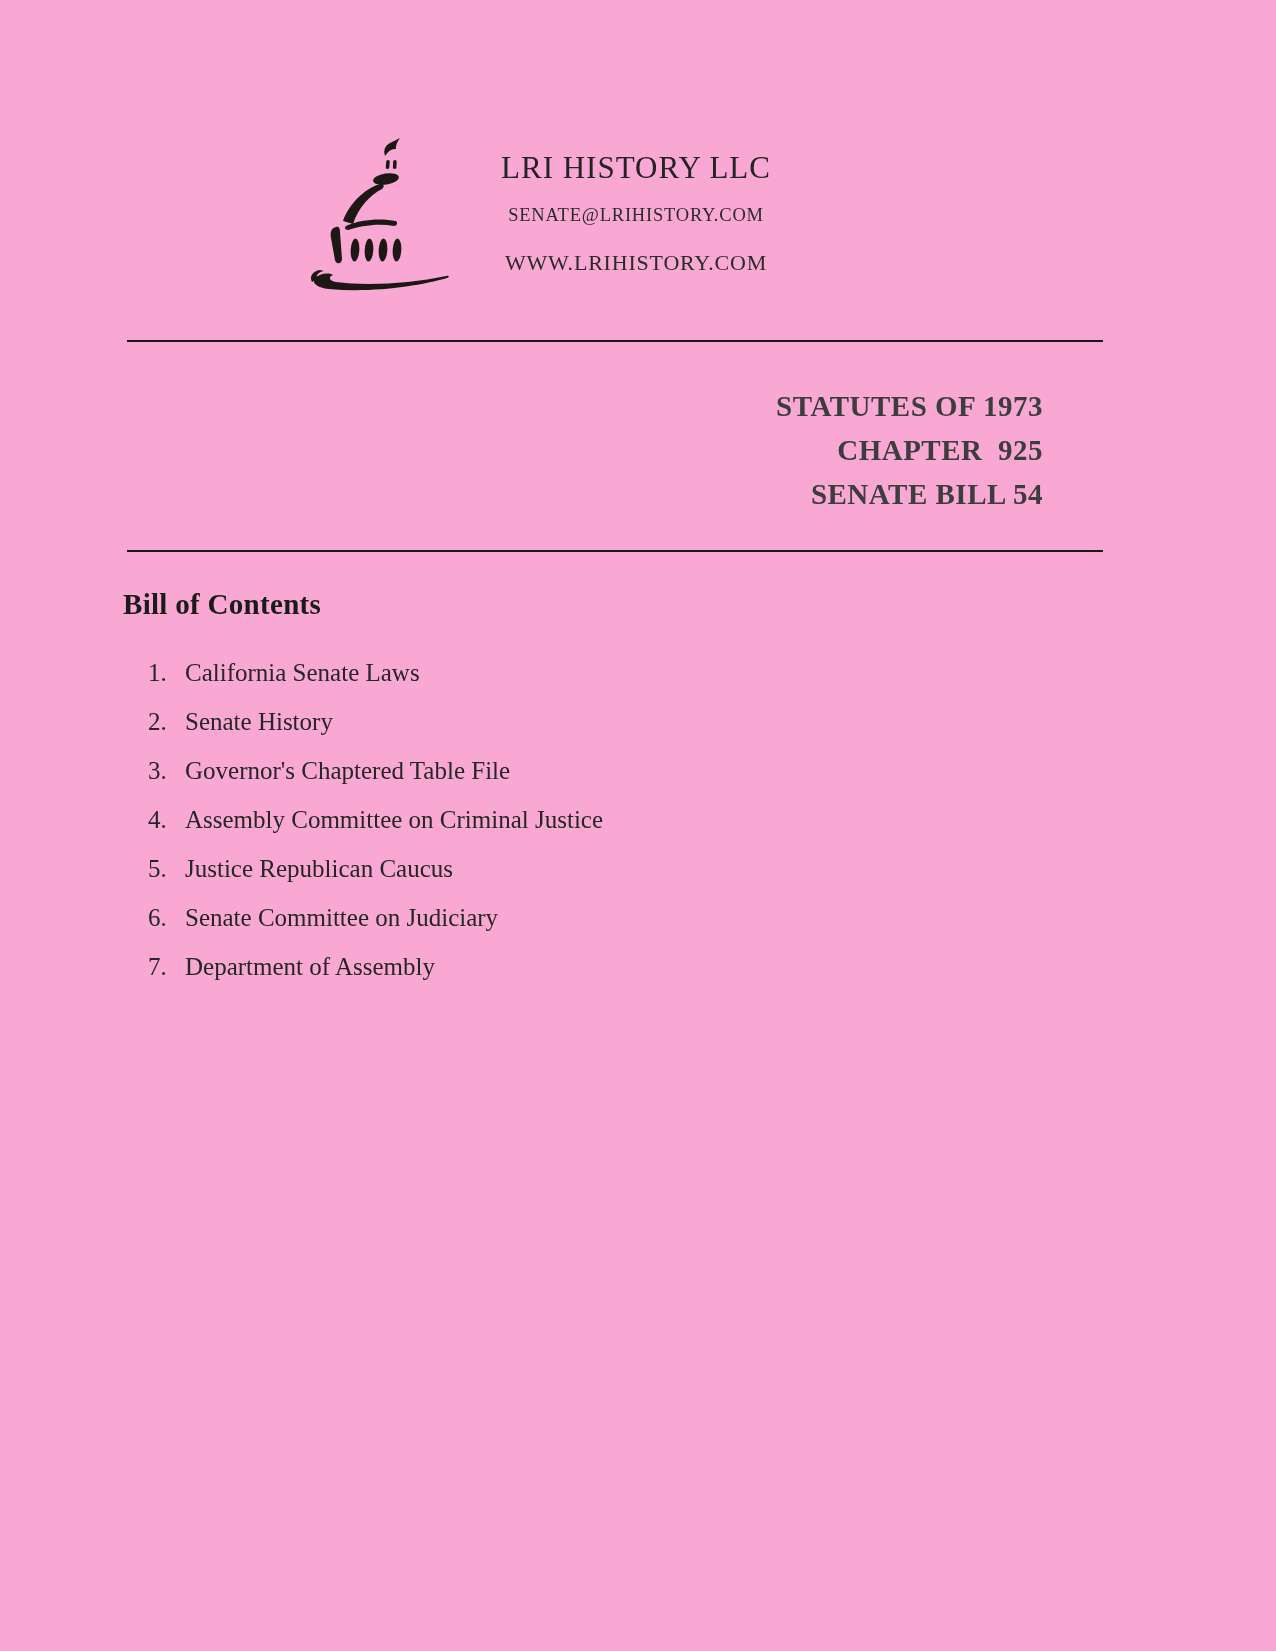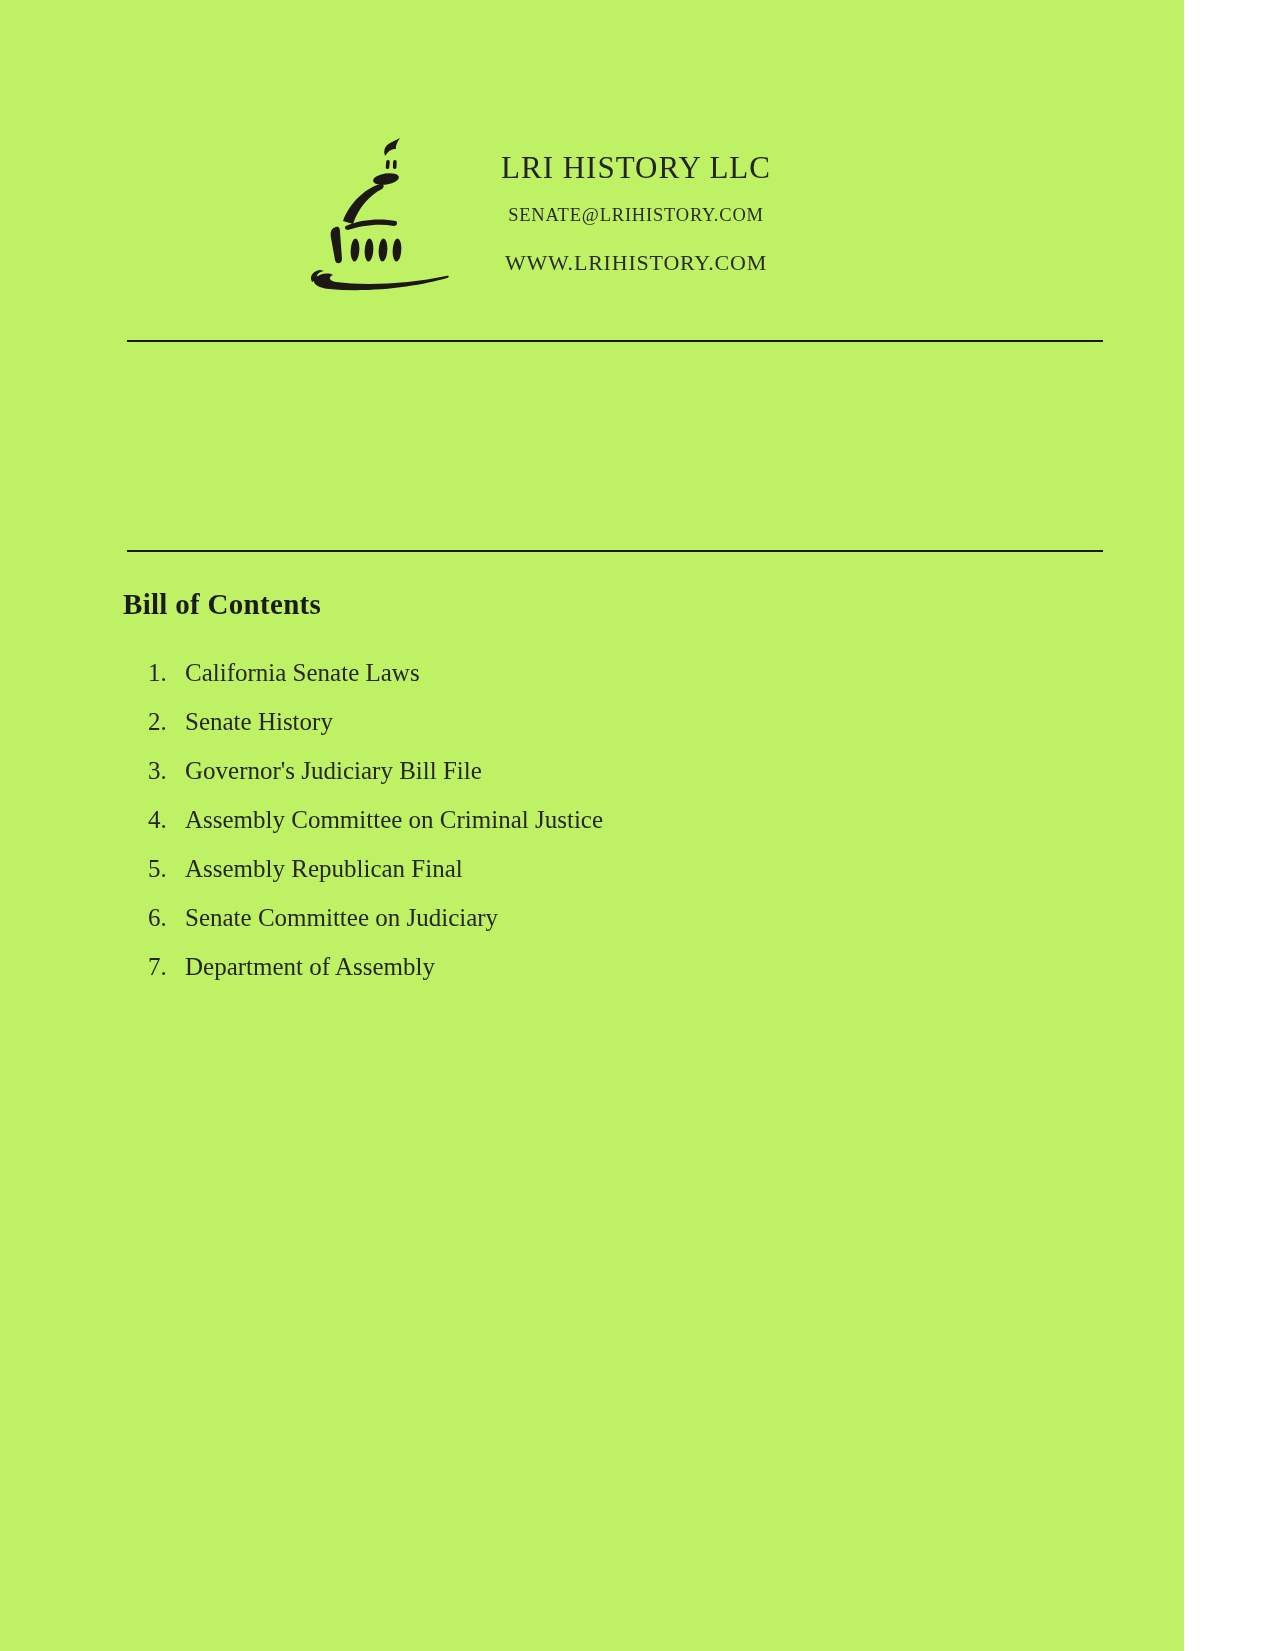--- a/index.html
+++ b/index.html
@@ -2,23 +2,23 @@
 <html><head>
 <meta charset="utf-8">
 <style>
   html, body {
     margin: 0;
     padding: 0;
     background: #ffffff;
   }
   .page {
     position: relative;
-    width: 1184px;
+    width: 1276px;
     height: 1651px;
-    background: #bef264;
+    background: #f9a8d4;
     font-family: "Liberation Serif", "DejaVu Serif", serif;
     color: #222222;
     overflow: hidden;
   }
 
   
   .logo {
     position: absolute;
     left: 298px;
     top: 126px;
@@ -153,45 +153,50 @@
   </svg>
 
   <div class="header-text">
     <div class="hdr-line company-name">LRI HISTORY LLC</div>
     <div class="hdr-line company-email">SENATE@LRIHISTORY.COM</div>
     <div class="hdr-line company-website">WWW.LRIHISTORY.COM</div>
   </div>
 
   <div class="rule rule-top"></div>
 
+  <div class="ref-block">
+    <div class="ref-line">STATUTES OF 1973</div>
+    <div class="ref-line">CHAPTER  925</div>
+    <div class="ref-line">SENATE BILL 54</div>
+  </div>
 
   <div class="rule rule-bottom"></div>
 
   <div class="toc-heading">Bill of Contents</div>
 
   <div class="toc-list">
     <div class="toc-row">
       <span class="toc-num">1.</span>
       <span class="toc-label">California Senate Laws</span>
     </div>
     <div class="toc-row">
       <span class="toc-num">2.</span>
       <span class="toc-label">Senate History</span>
     </div>
     <div class="toc-row">
       <span class="toc-num">3.</span>
-      <span class="toc-label">Governor's Judiciary Bill File</span>
+      <span class="toc-label">Governor's Chaptered Table File</span>
     </div>
     <div class="toc-row">
       <span class="toc-num">4.</span>
       <span class="toc-label">Assembly Committee on Criminal Justice</span>
     </div>
     <div class="toc-row">
       <span class="toc-num">5.</span>
-      <span class="toc-label">Assembly Republican Final</span>
+      <span class="toc-label">Justice Republican Caucus</span>
     </div>
     <div class="toc-row">
       <span class="toc-num">6.</span>
       <span class="toc-label">Senate Committee on Judiciary</span>
     </div>
     <div class="toc-row">
       <span class="toc-num">7.</span>
       <span class="toc-label">Department of Assembly</span>
     </div>
   </div>

